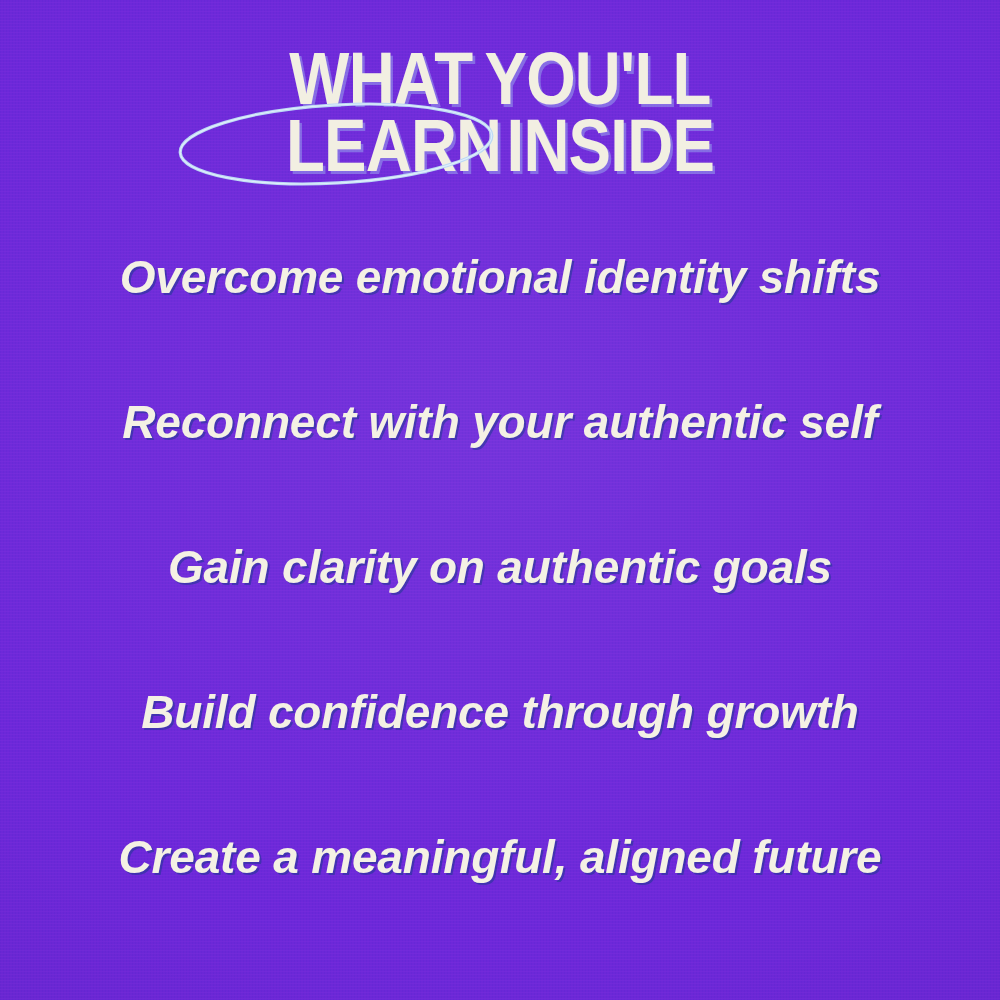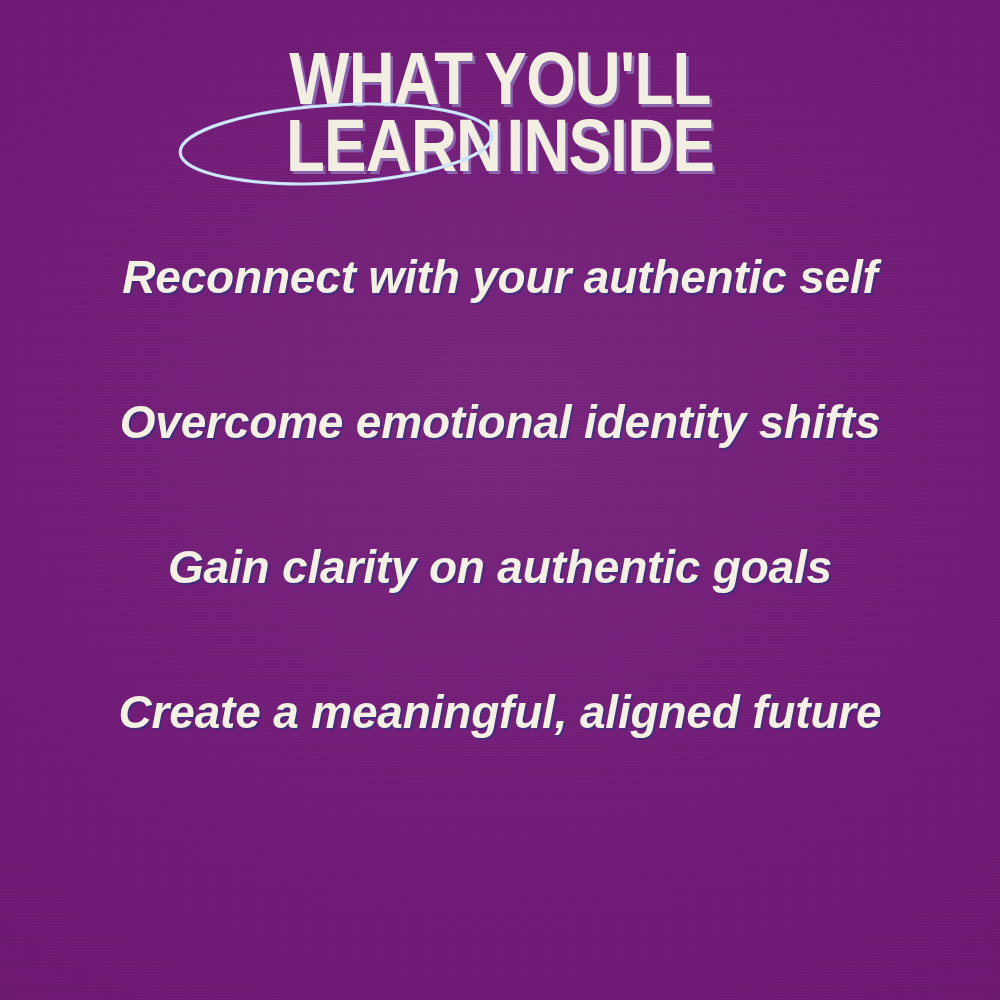--- a/index.html
+++ b/index.html
@@ -111,36 +111,37 @@
     font-style: italic;
     font-size: 46px;
     letter-spacing: -0.004em;
     white-space: nowrap;
     text-shadow: 2px 2px 0 rgba(12,60,128,.45);
   }
 </style>
 </head>
 <body>
 
-<div id="poster" style="background-color: #701a75;">
+<div id="poster" style="background-color: #6d28d9;">
 
   <div id="headline-block">
     <span class="headline-line" id="headline-line-1" style="color: rgb(242, 239, 226);"><span class="hl-word">WHAT</span><span class="hl-gap"></span><span class="hl-word">YOU'LL</span></span>
     <span class="headline-line" id="headline-line-2" style="color: rgb(242, 239, 226);"><span class="hl-word">LEARN</span><span class="hl-gap-sm"></span><span class="hl-word">INSIDE</span></span>
   </div>
 
   <div id="circle-highlight">
     <svg width="320" height="88" viewBox="0 0 320 88" fill="none" aria-hidden="true">
       <ellipse cx="160" cy="44" rx="156" ry="39" transform="rotate(-3.2 160 44)" fill="none" stroke="#bcd9f5" stroke-width="3.2" stroke-linecap="round"></ellipse>
       <ellipse cx="160" cy="44" rx="156" ry="39" transform="rotate(-3.2 160 44)" fill="none" stroke="#ffffff" stroke-width="1.1" stroke-opacity=".55"></ellipse>
     </svg>
   </div>
 
   <div id="benefit-list">
+    <span class="benefit-item">Overcome emotional identity shifts</span>
     <span class="benefit-item">Reconnect with your authentic self</span>
-    <span class="benefit-item">Overcome emotional identity shifts</span>
     <span class="benefit-item">Gain clarity on authentic goals</span>
+    <span class="benefit-item">Build confidence through growth</span>
     <span class="benefit-item">Create a meaningful, aligned future</span>
   </div>
 
   <div id="grain"></div>
   <div id="vignette"></div>
 </div>
 
 </body></html>

